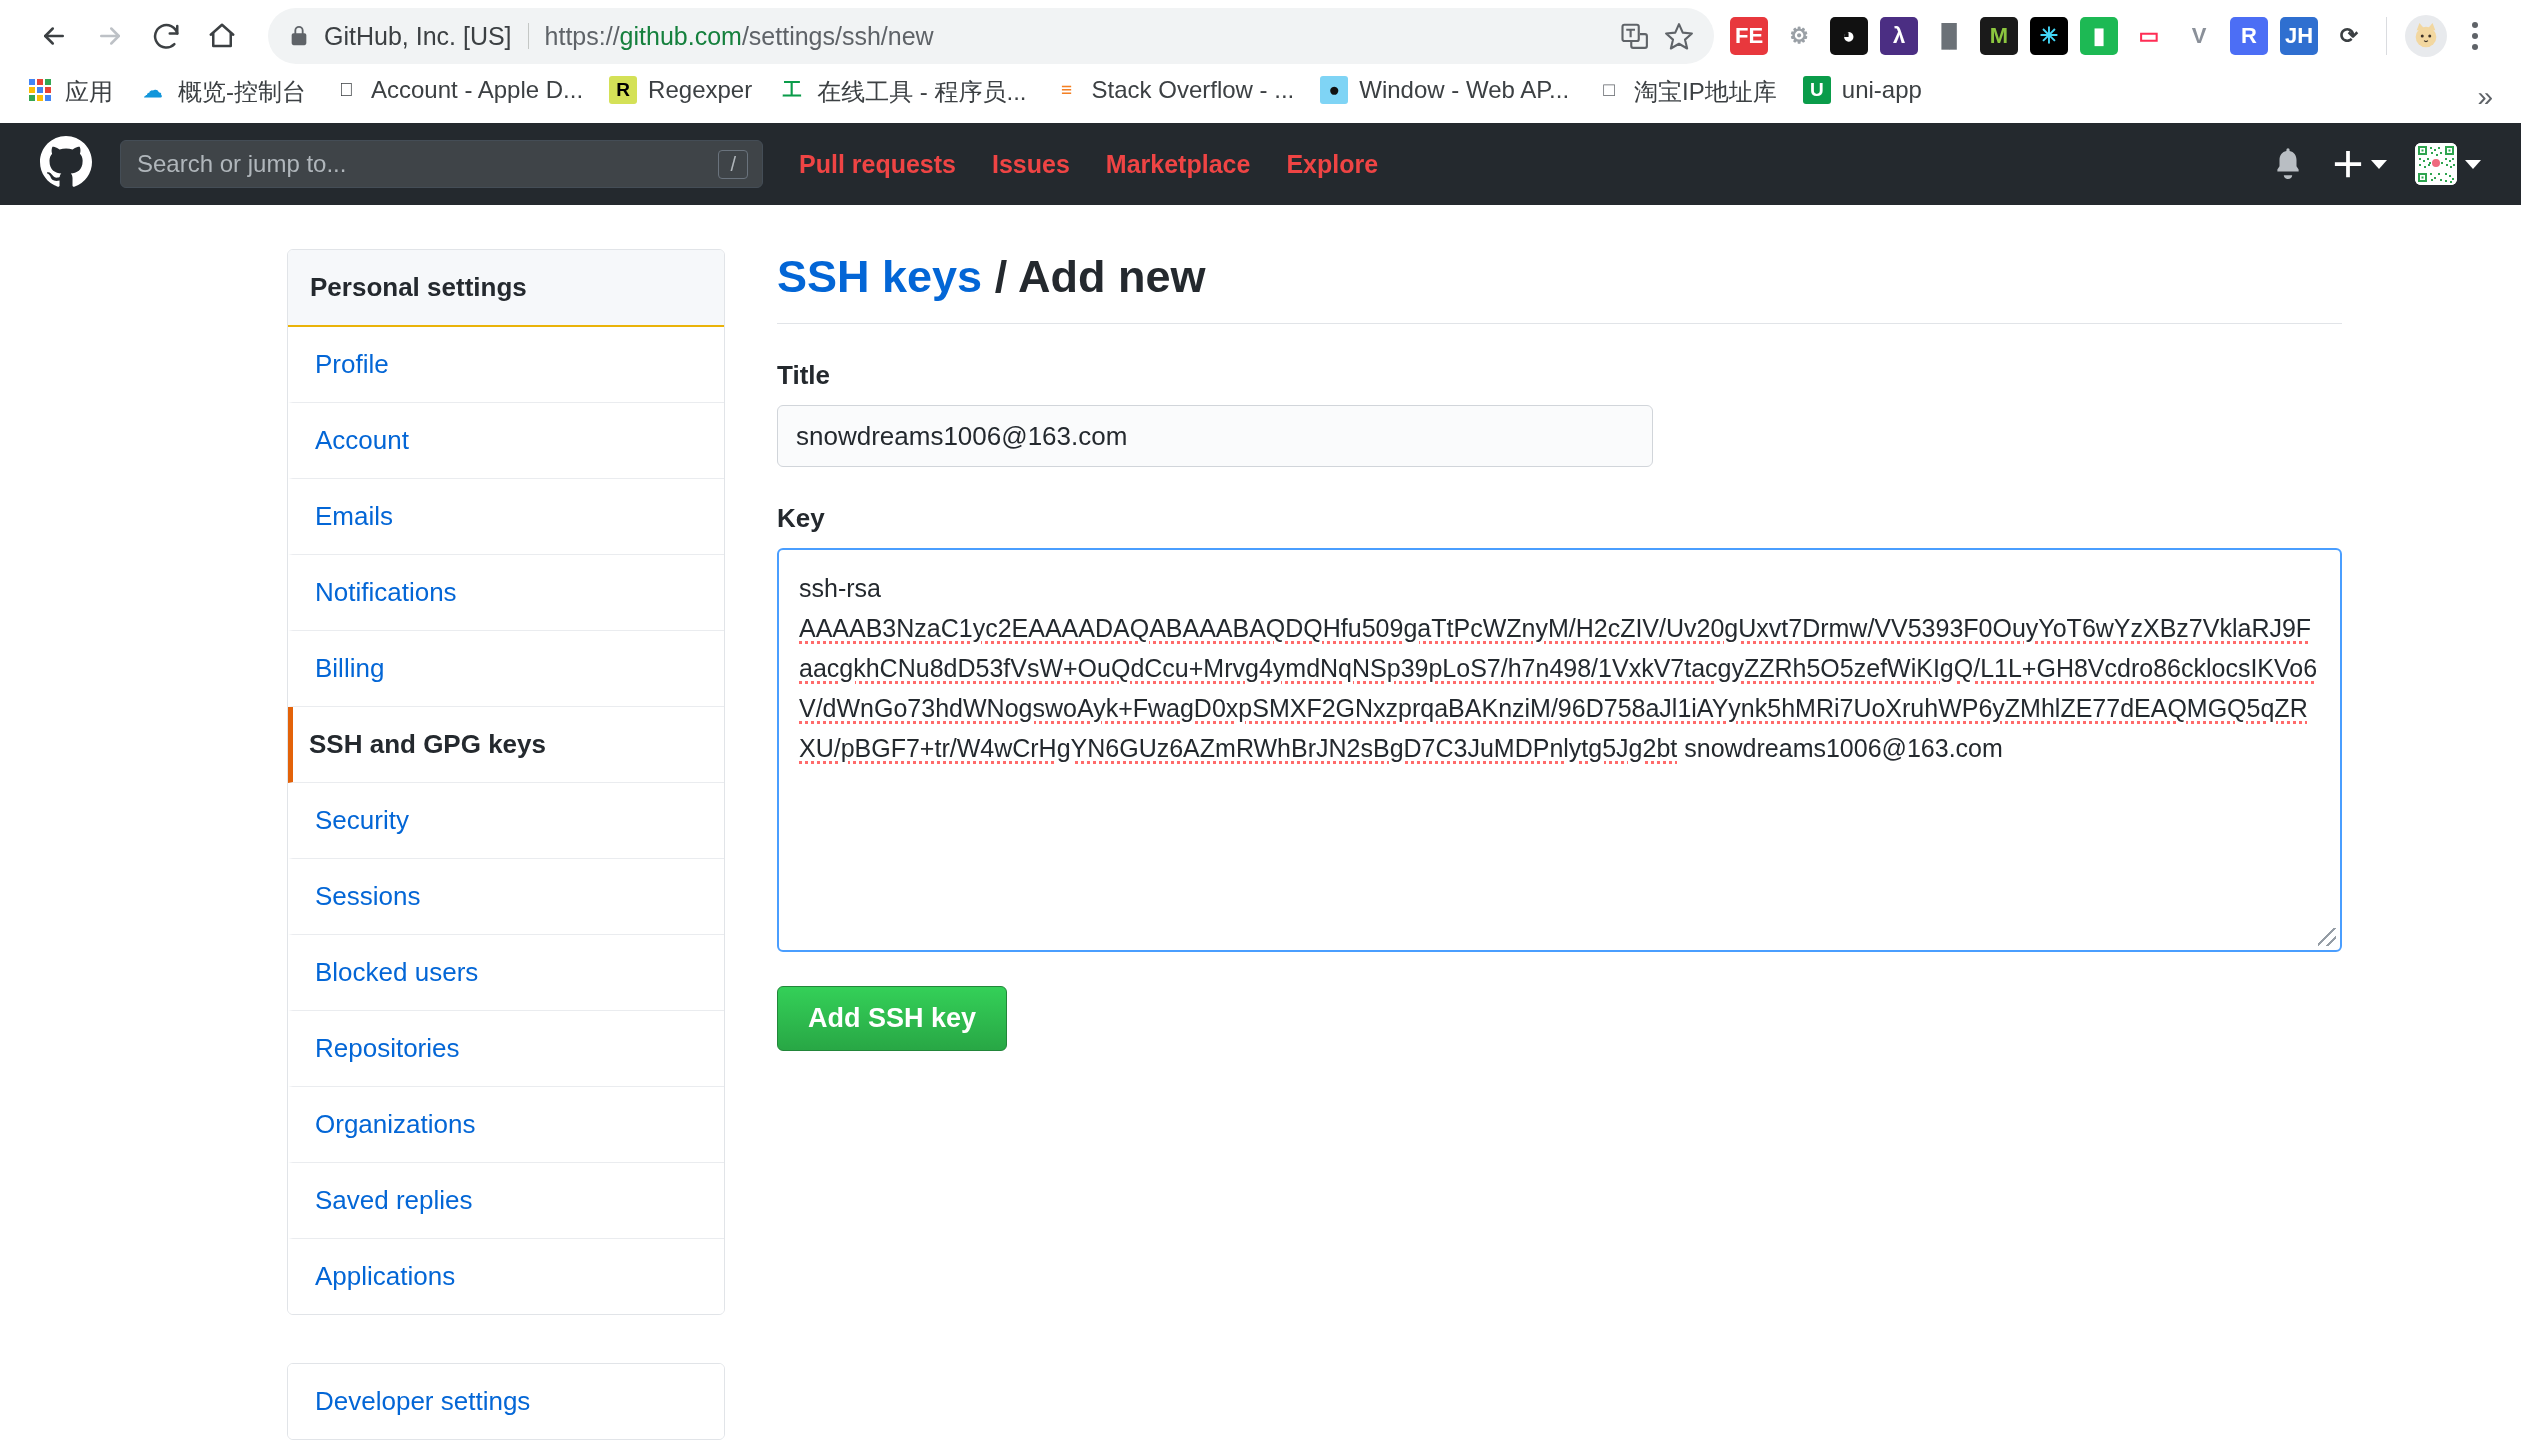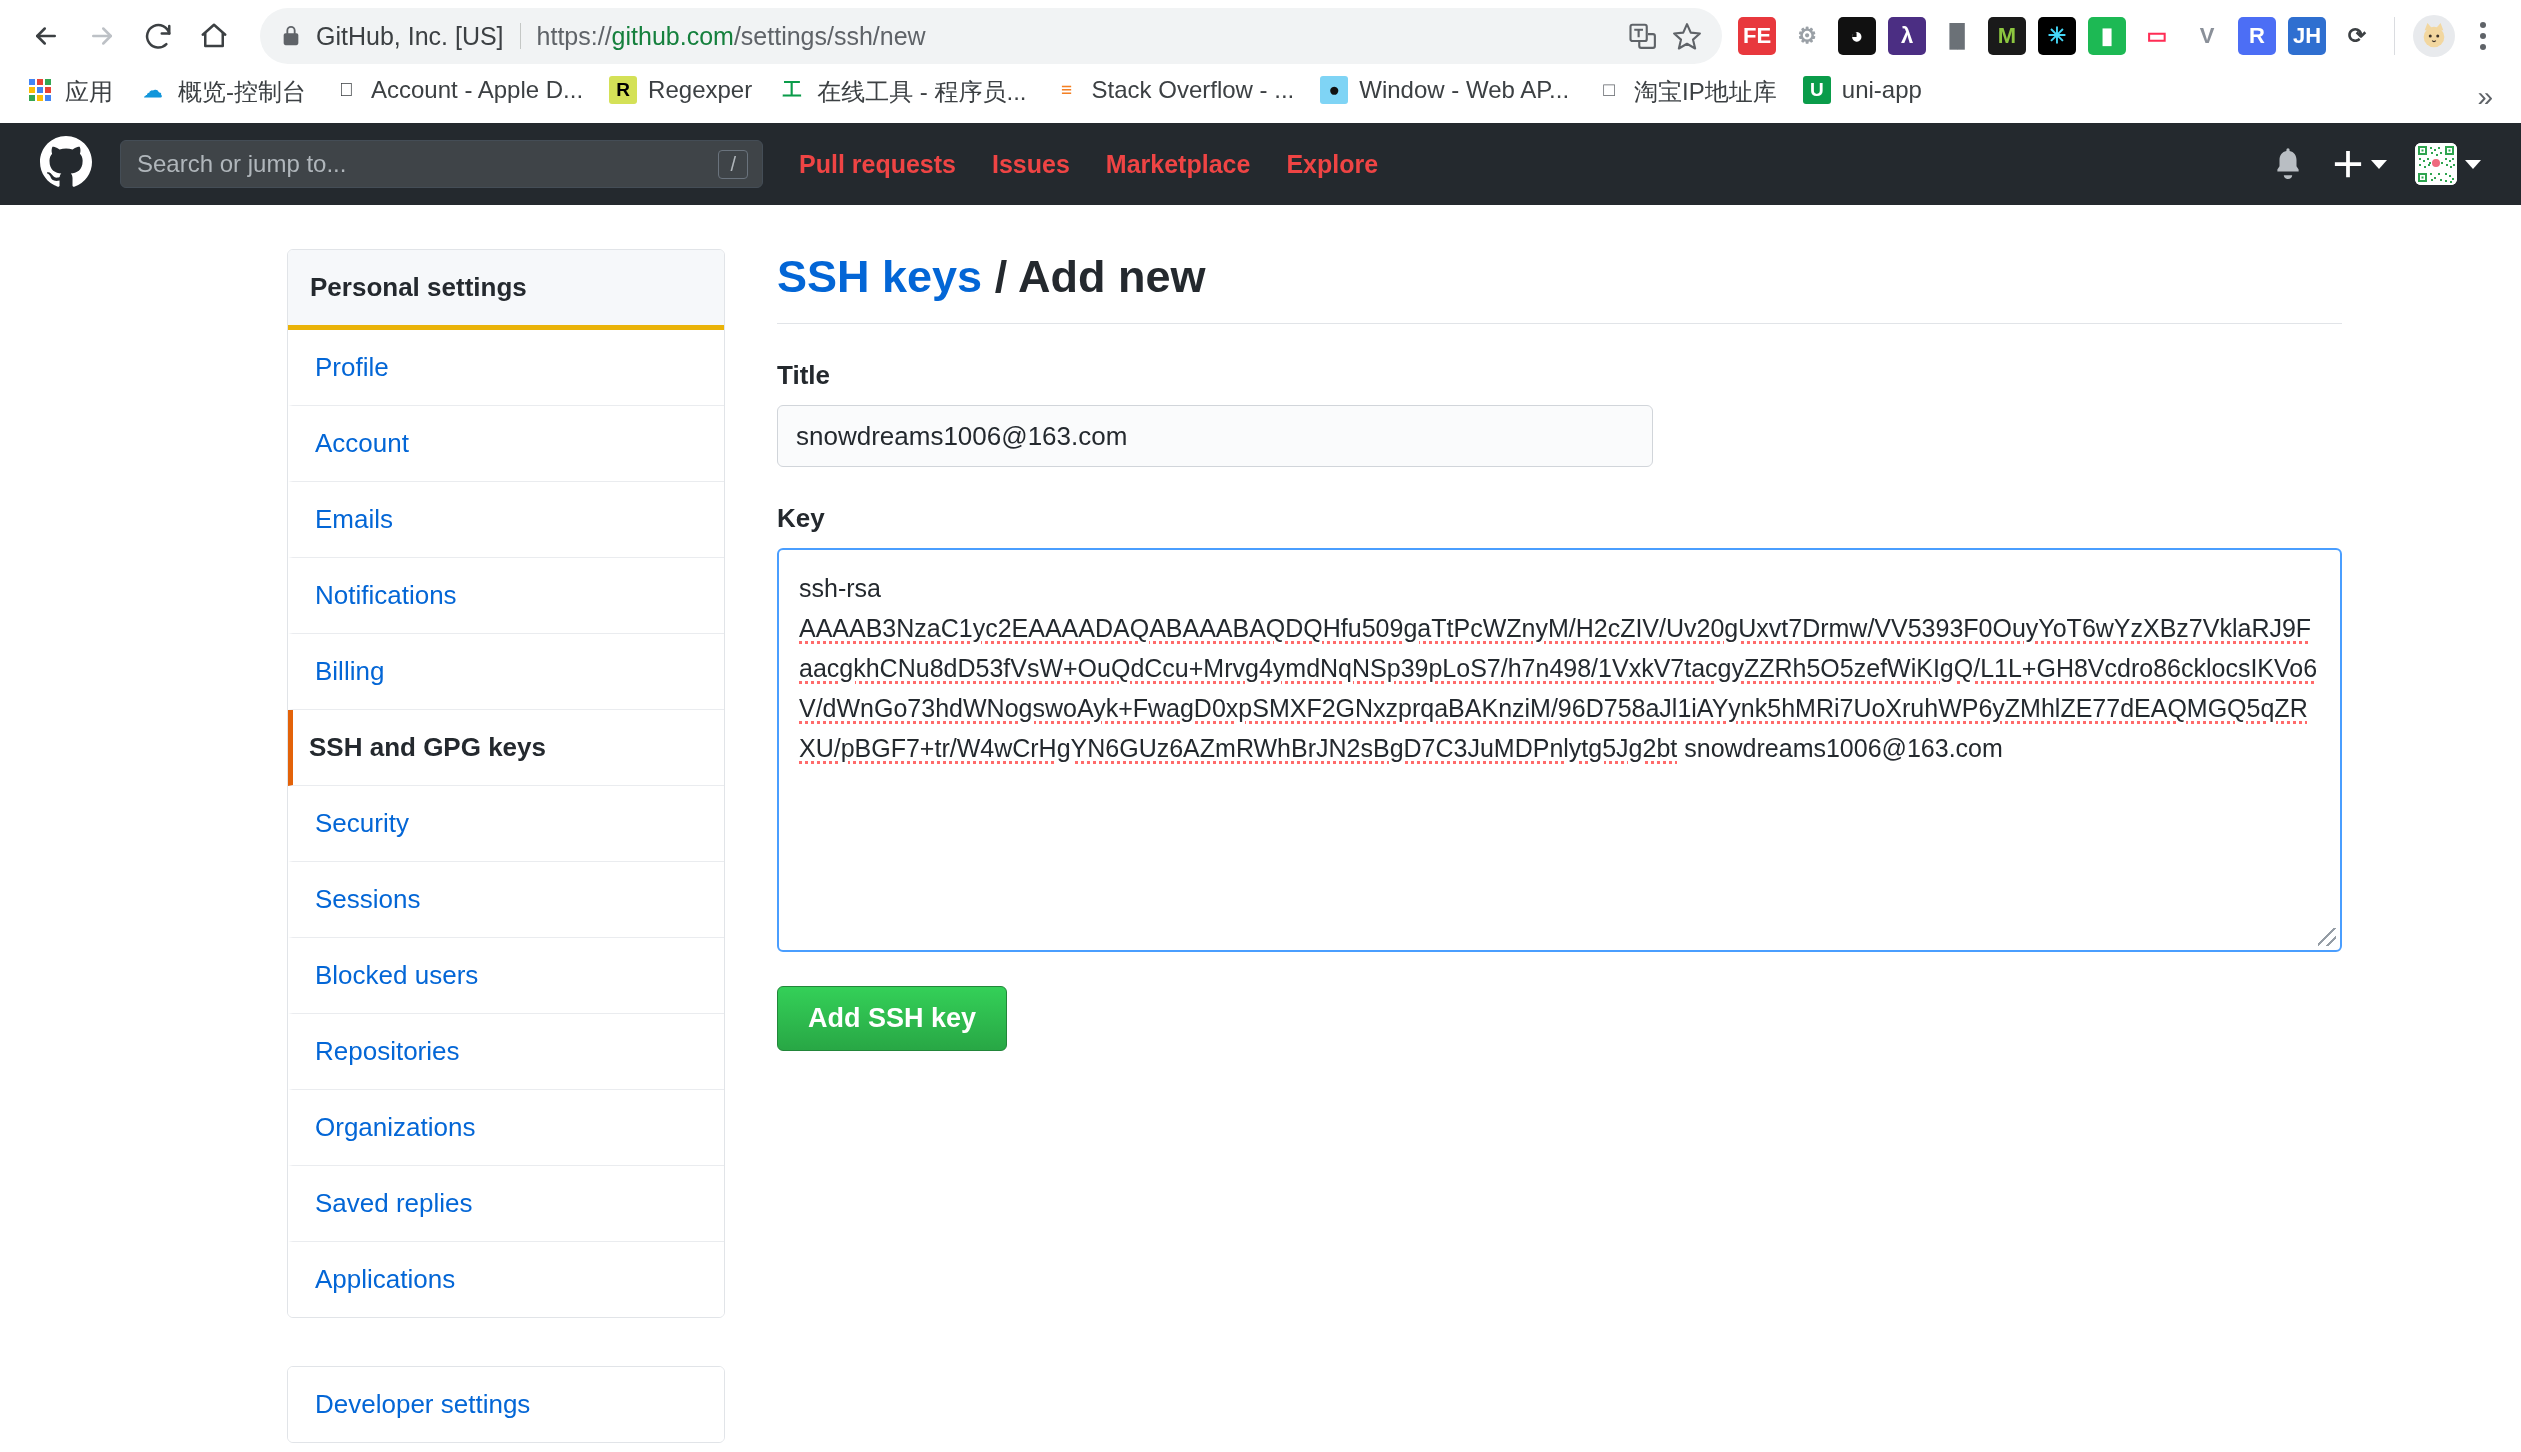--- a/index.html
+++ b/index.html
@@ -15,21 +15,21 @@
   .browser-chrome {
     background: #ffffff;
     width: 100%;
     height: 123px;
     position: relative;
   }
   .toolbar {
     display: flex;
     align-items: center;
     height: 72px;
-    padding: 0 18px;
+    padding: 0 26px;
   }
   .nav-btn {
     width: 56px; height: 56px;
     display: flex; align-items: center; justify-content: center;
     border-radius: 50%;
     flex: 0 0 auto;
   }
   .nav-btn svg { display: block; }
 
   .omnibox {
@@ -195,21 +195,21 @@
     overflow: hidden;
     background: #fff;
     margin-bottom: 48px;
   }
   .side-head {
     background: #f6f8fa;
     padding: 22px 22px;
     font-size: 26px;
     font-weight: bold;
     color: #24292e;
-    border-bottom: 5px solid #eab308;
+    border-bottom: 2px solid #eab308;
   }
   .side-item {
     padding: 22px 22px;
     font-size: 26px;
     color: #0366d6;
     border-bottom: 1px solid #eaecef;
     border-left: 5px solid transparent;
     background: #fff;
     cursor: pointer;
   }

